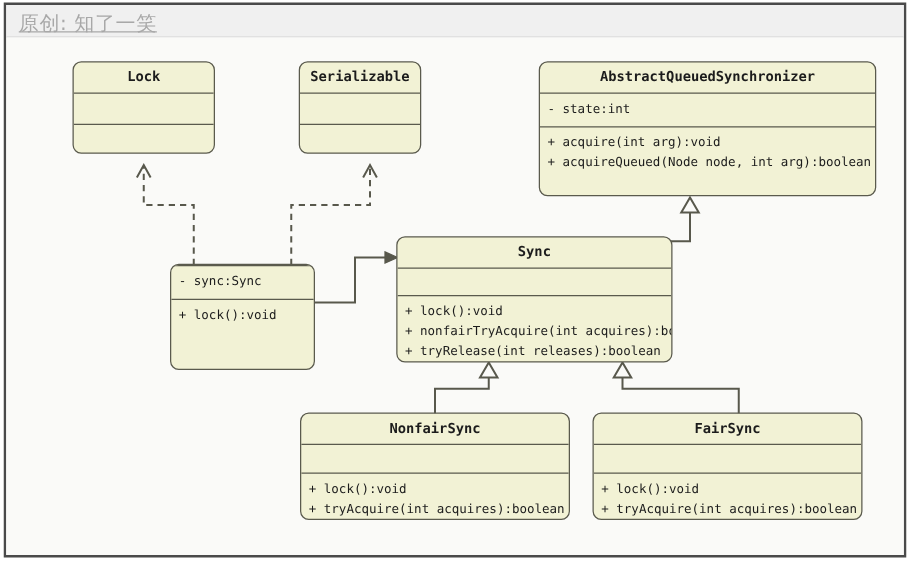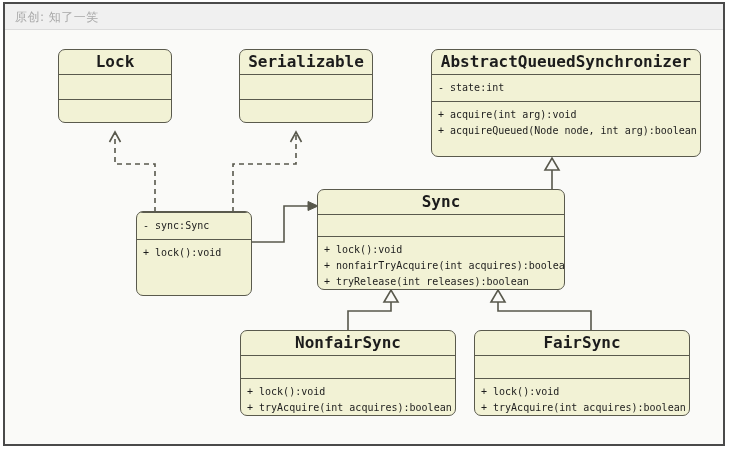--- a/index.html
+++ b/index.html
@@ -33,24 +33,25 @@
     height: 26px;
     background: #f0f0f0;
     border-bottom: 1px solid #dcdcdc;
     box-sizing: border-box;
   }
   #header-title {
     position: absolute;
     left: 10px;
     top: 5px;
     font-family: "DejaVu Sans", "Liberation Sans", sans-serif;
-    font-size: 12px;
+    font-size: 16px;
     color: #a8a8a8;
     letter-spacing: 0.5px;
     white-space: nowrap;
+    text-decoration: underline;
   }
   #canvas {
     position: absolute;
     left: 0px;
     top: 26px;
     width: 718px;
     height: 414px;
     background: #fafaf8;
   }
 
@@ -59,21 +60,21 @@
     position: absolute;
     background: #f2f2d5;
     border: 1.5px solid #5a5a4d;
     border-radius: 7px;
     box-sizing: border-box;
     overflow: hidden;
   }
   .uml-title {
     text-align: center;
     font-weight: bold;
-    font-size: 16px;
+    font-size: 11px;
     color: #1c1c1c;
     line-height: 12px;
     padding: 6px 4px 6px 4px;
     white-space: nowrap;
     box-sizing: border-box;
   }
   .uml-divider {
     height: 0;
     border-top: 1.5px solid #5a5a4d;
   }
@@ -171,21 +172,21 @@
       </svg>
 
       <div class="uml-class" style="left:53px; top:19px; width:114px; height:74px;">
         <div class="uml-title">Lock</div>
         <div class="uml-divider"></div>
         <div class="uml-compartment empty" style="height:24px;"></div>
         <div class="uml-divider"></div>
         <div class="uml-compartment empty" style="height:24px;"></div>
       </div>
 
-      <div class="uml-class" style="left:234px; top:19px; width:134px; height:74px;">
+      <div class="uml-class" style="left:234px; top:19px; width:98px; height:74px;">
         <div class="uml-title">Serializable</div>
         <div class="uml-divider"></div>
         <div class="uml-compartment empty" style="height:24px;"></div>
         <div class="uml-divider"></div>
         <div class="uml-compartment empty" style="height:24px;"></div>
       </div>
 
       <div class="uml-class" style="left:426px; top:19px; width:270px; height:108px;">
         <div class="uml-title">AbstractQueuedSynchronizer</div>
         <div class="uml-divider"></div>
@@ -203,21 +204,21 @@
         <div class="uml-divider"></div>
         <div class="uml-compartment">
           <div class="uml-row">- sync:Sync</div>
         </div>
         <div class="uml-divider"></div>
         <div class="uml-compartment">
           <div class="uml-row">+ lock():void</div>
         </div>
       </div>
 
-      <div class="uml-class" style="left:312px; top:159px; width:248px; height:101px;">
+      <div class="uml-class" style="left:312px; top:159px; width:221px; height:101px;">
         <div class="uml-title">Sync</div>
         <div class="uml-divider"></div>
         <div class="uml-compartment empty" style="height:21px;"></div>
         <div class="uml-divider"></div>
         <div class="uml-compartment">
           <div class="uml-row">+ lock():void</div>
           <div class="uml-row">+ nonfairTryAcquire(int acquires):boolean</div>
           <div class="uml-row">+ tryRelease(int releases):boolean</div>
         </div>
       </div>

